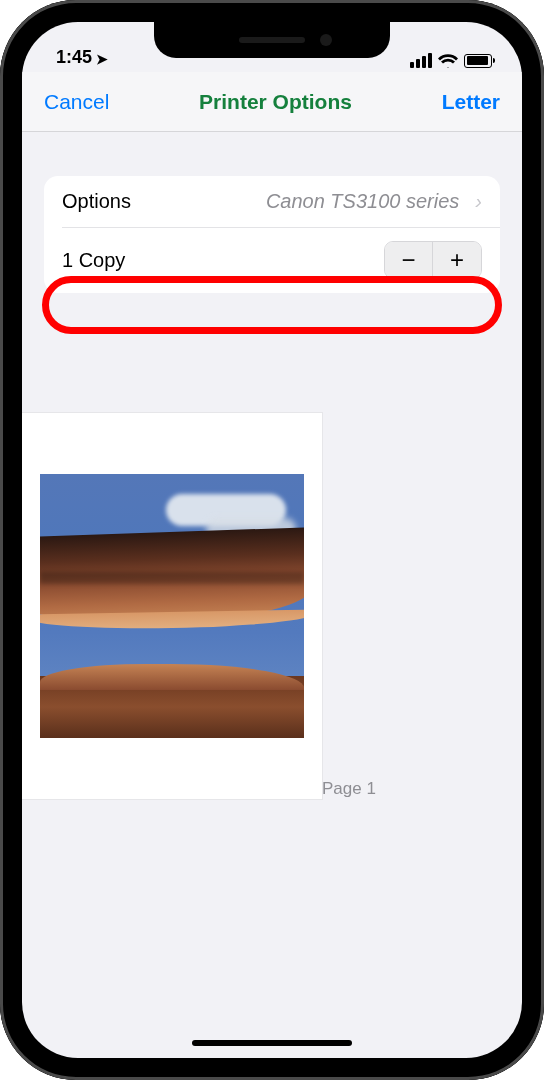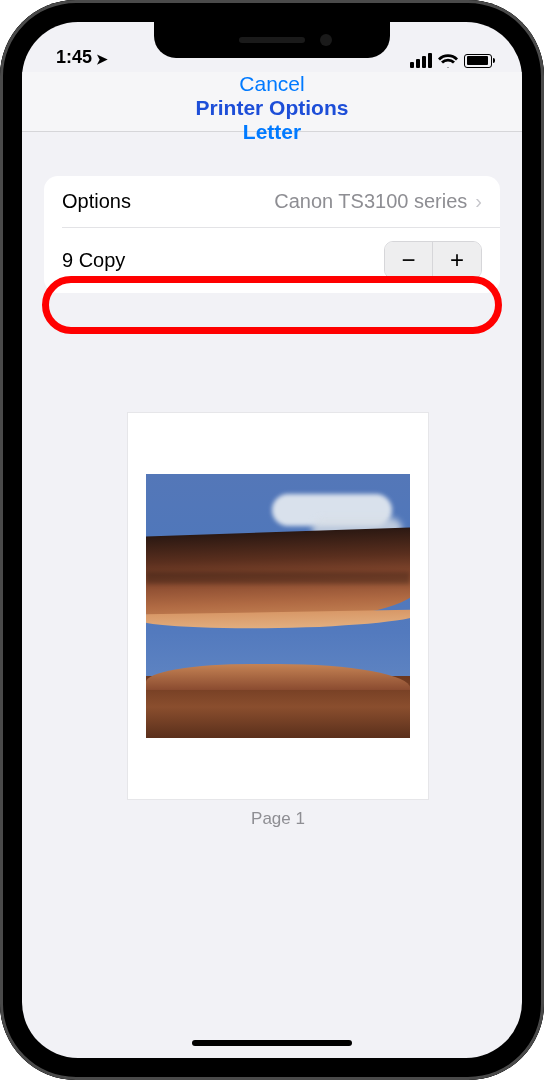--- a/index.html
+++ b/index.html
@@ -82,25 +82,24 @@
   .battery div{ position:absolute; left:1.5px; top:1.5px; bottom:1.5px; width:21px; background:#000; border-radius:1px;}
 
   .nav-bar {
     height: 60px;
     display:flex;
     align-items:center;
     justify-content:space-between;
     padding: 0 22px;
     border-bottom: 1px solid #d6d6d9;
     background:#f6f6f8;
-    flex-direction:column;
   }
   .nav-btn { color:#007aff; font-size:21px; font-weight:400; }
   .nav-btn.right { font-weight:600; }
-  .nav-title { font-size:21px; font-weight:600; color:#1d4ed8; }
+  .nav-title { font-size:21px; font-weight:600; color:#15803d; }
 
   .settings-card {
     margin: 44px 22px 0 22px;
     background:#fff;
     border-radius:14px;
     overflow:visible;
     position:relative;
   }
   .row {
     display:flex;
@@ -111,21 +110,21 @@
     color:#000;
     position:relative;
   }
   .row + .row::before {
     content:"";
     position:absolute;
     left:18px; right:0; top:0;
     height:1px; background:#e3e3e6;
   }
   .row.first-row + .row::before { left:18px; }
-  .row .value { color:#8e8e93; display:flex; align-items:flex-end; gap:8px;}
+  .row .value { color:#8e8e93; display:flex; align-items:flex-end; gap:16px;font-style:italic;}
   .chevron { color:#c7c7cc; font-size:20px; }
 
   .stepper {
     display:flex;
     border:1px solid #d6d6d9;
     border-radius:9px;
     overflow:hidden;
     background:#f7f7f8;
   }
   .stepper button{
@@ -141,23 +140,22 @@
   .highlight-ring {
     position:absolute;
     border:7px solid #ff0000;
     border-radius:30px;
     pointer-events:none;
   }
 
   .preview-area {
     margin-top: 120px;
     display:flex;
-    flex-direction:column;
-    align-items:center;
-    margin-left:12px;
+    flex-direction:row;
+    align-items:flex-end;
   }
   .page-sheet {
     width: 300px;
     height: 386px;
     background:#fff;
     box-shadow: 0 0 0 1px #e6e6e9;
     display:flex;
     align-items:center;
     justify-content:center;
   }
@@ -246,21 +244,21 @@
 
       <div class="row first-row">
         <span>Options</span>
         <span class="value">
           <span>Canon TS3100 series</span>
           <span class="chevron">›</span>
         </span>
       </div>
 
       <div class="row">
-        <span>9 Copy</span>
+        <span>1 Copy</span>
         <div class="stepper">
           <button>−</button>
           <button>+</button>
         </div>
       </div>
 
 
       <div class="highlight-ring" style="left:-2px;right:-2px;top:100px;height:58px;"></div>
     </div>
 

